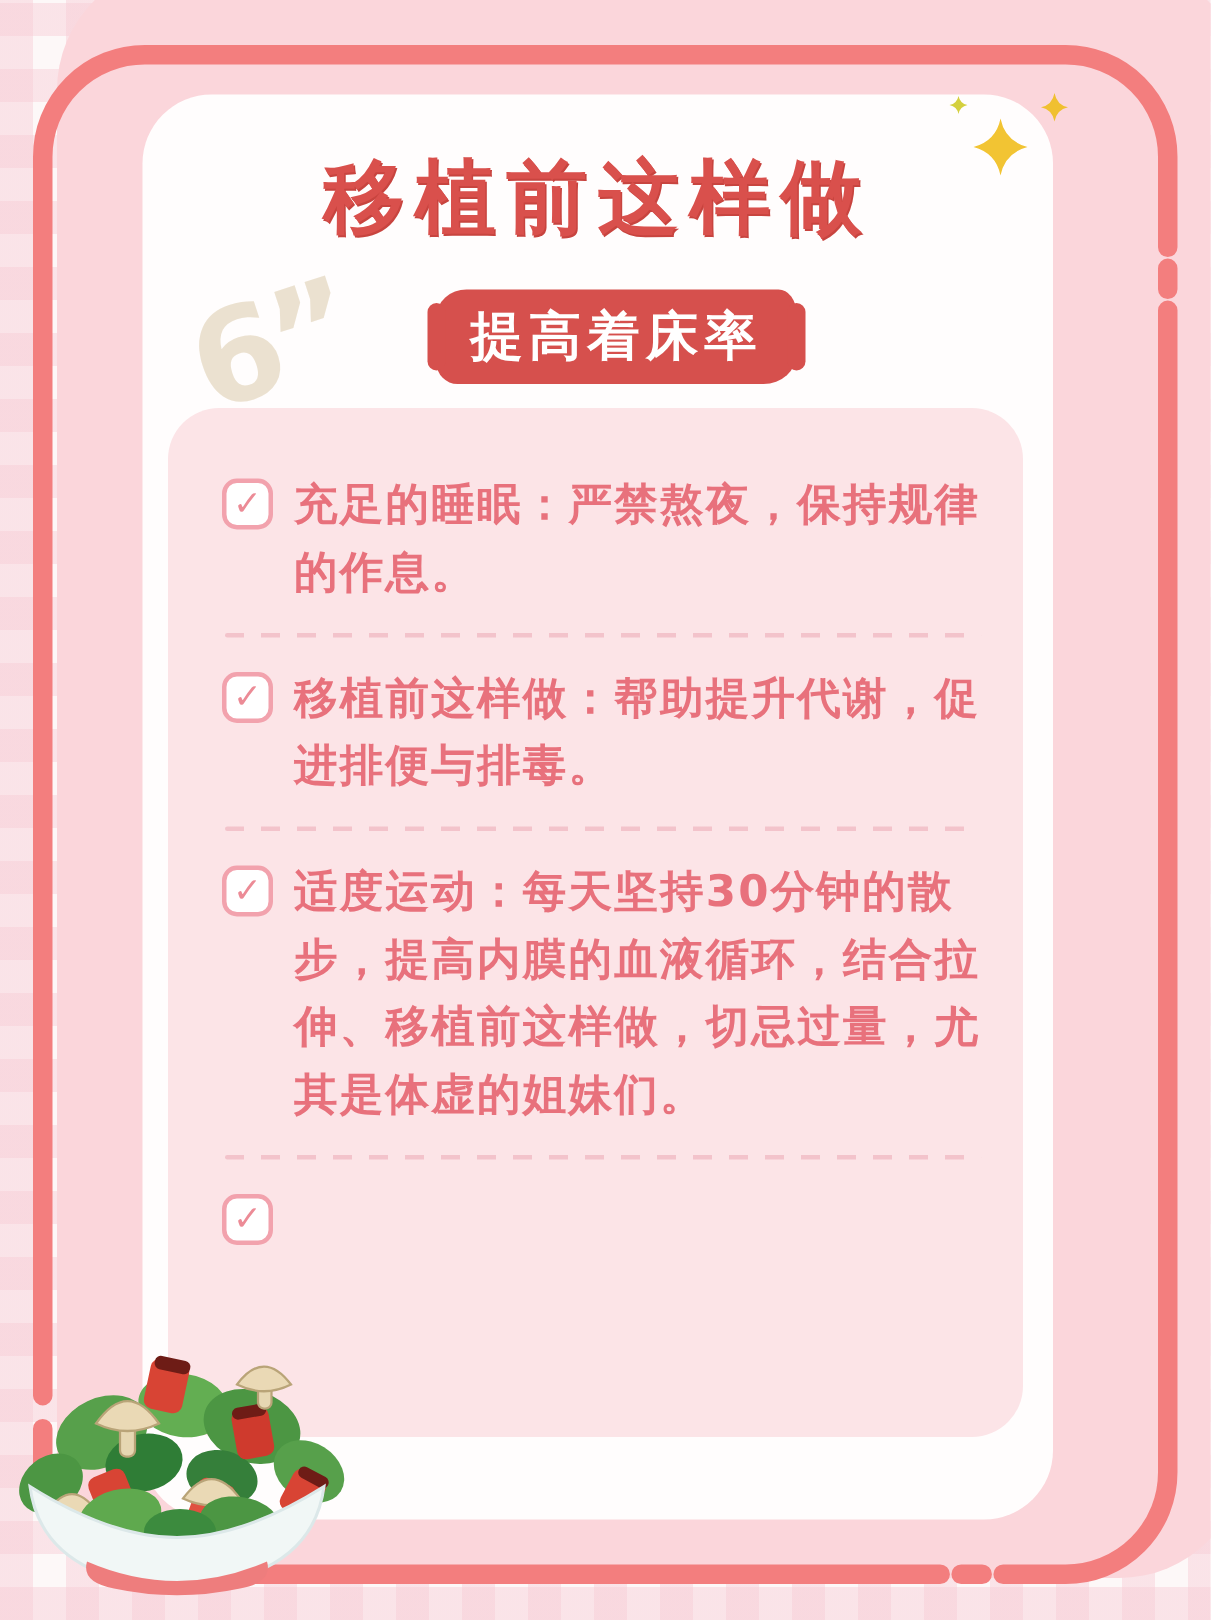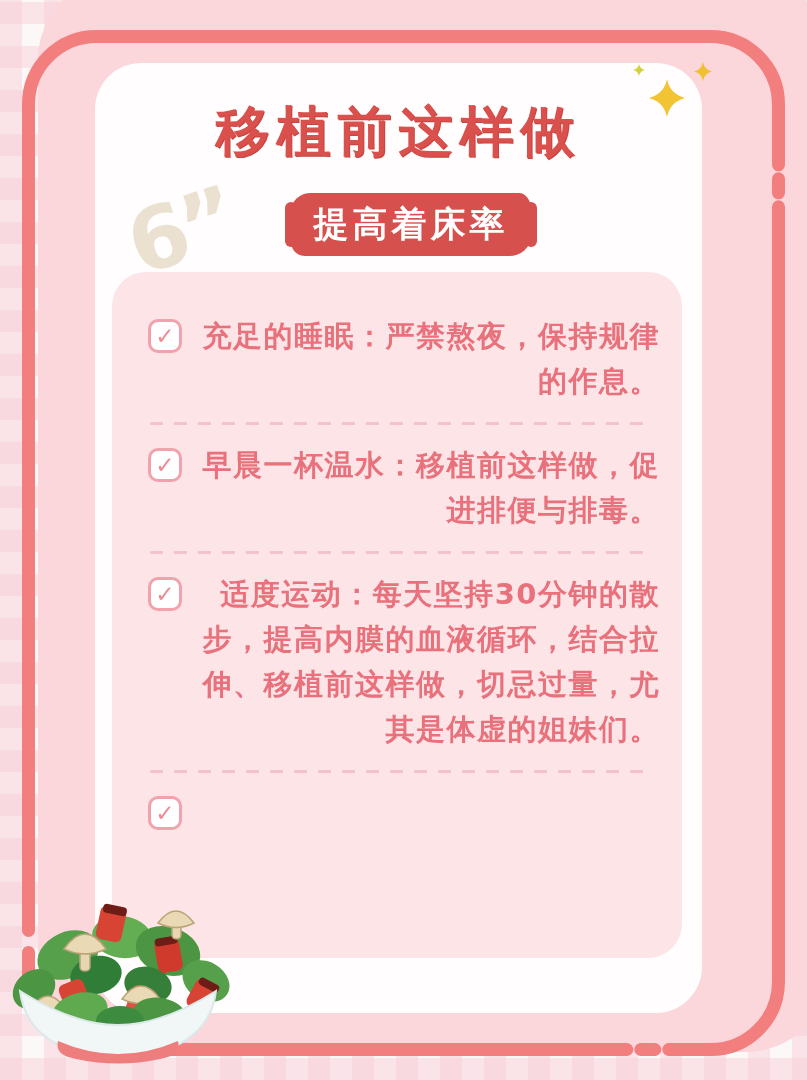--- a/index.html
+++ b/index.html
@@ -54,21 +54,21 @@
   .check-item.first{ margin-top:6px; }
   .check-item.last{ margin-top:8px; }
   .checkbox{
     flex:0 0 34px; width:34px; height:34px; margin-top:5px;
     border:3.5px solid #f2a2ad; border-radius:10px; background:#ffffff;
     box-sizing:border-box; display:flex; align-items:center; justify-content:center;
   }
   .tick{ color:#ec8b96; font-size:23px; font-weight:900; line-height:1; }
   .item-text{
     flex:1; color:#e8717c; font-size:29px; font-weight:700;
-    line-height:45px; letter-spacing:1.5px; word-break:break-all;text-align:right;
+    line-height:45px; letter-spacing:1.5px; word-break:break-all;
   }
   .divider{
     height:3px; margin:18px 6px 18px 2px; border-radius:2px;
     background:repeating-linear-gradient(90deg,#f3c3cb 0 13px, rgba(0,0,0,0) 13px 24px);
   }
   .sparkles{ left:622px; top:55px; width:104px; height:76px; }
   .salad{ left:10px; top:893px; width:220px; height:175px; }
 </style>
 </head>
 <body>
@@ -101,21 +101,21 @@
       </span>
     <div class="item-text">充足的睡眠：严禁熬夜，保持规律的作息。</div>
   </div>
 
   <div class="divider"></div>
 
   <div class="check-item">
     <span class="checkbox">
         <span class="tick">✓</span>
       </span>
-    <div class="item-text">早晨一杯温水：移植前这样做，促进排便与排毒。</div>
+    <div class="item-text">移植前这样做：帮助提升代谢，促进排便与排毒。</div>
   </div>
 
   <div class="divider"></div>
 
   <div class="check-item">
     <span class="checkbox">
         <span class="tick">✓</span>
       </span>
     <div class="item-text">适度运动：每天坚持30分钟的散步，提高内膜的血液循环，结合拉伸、移植前这样做，切忌过量，尤其是体虚的姐妹们。</div>
   </div>

